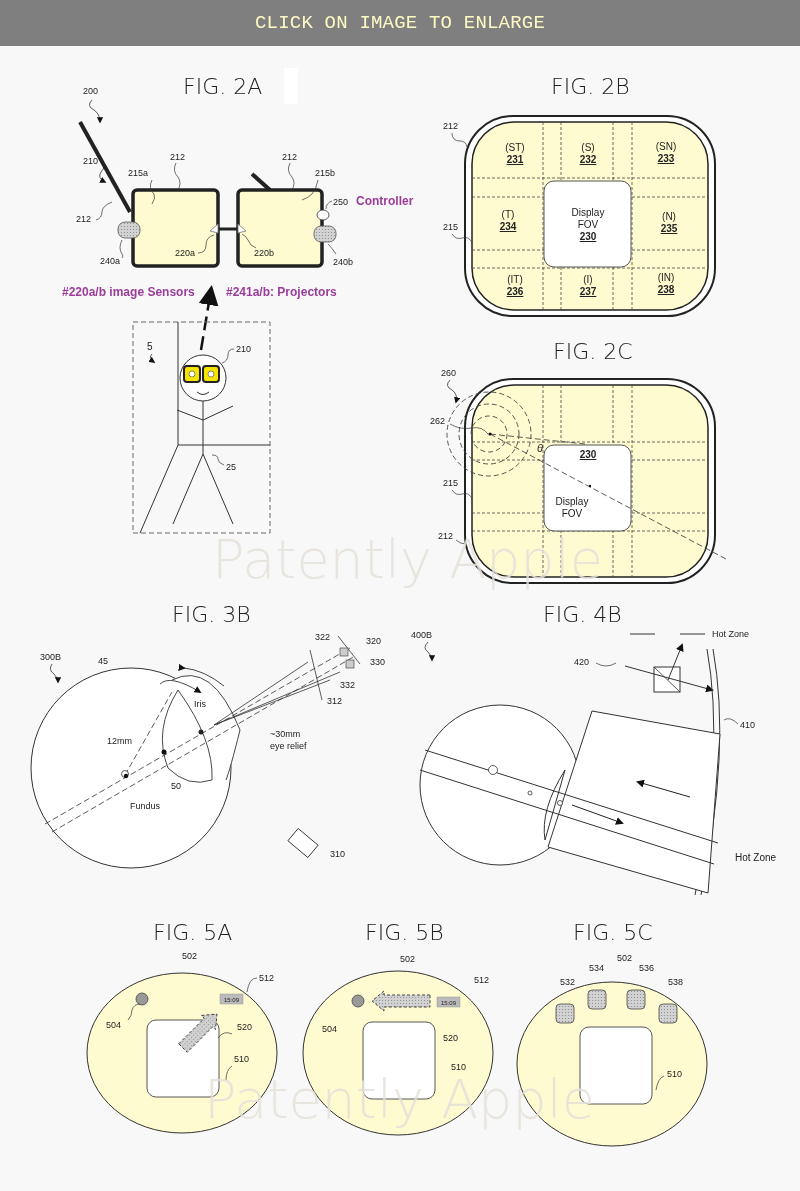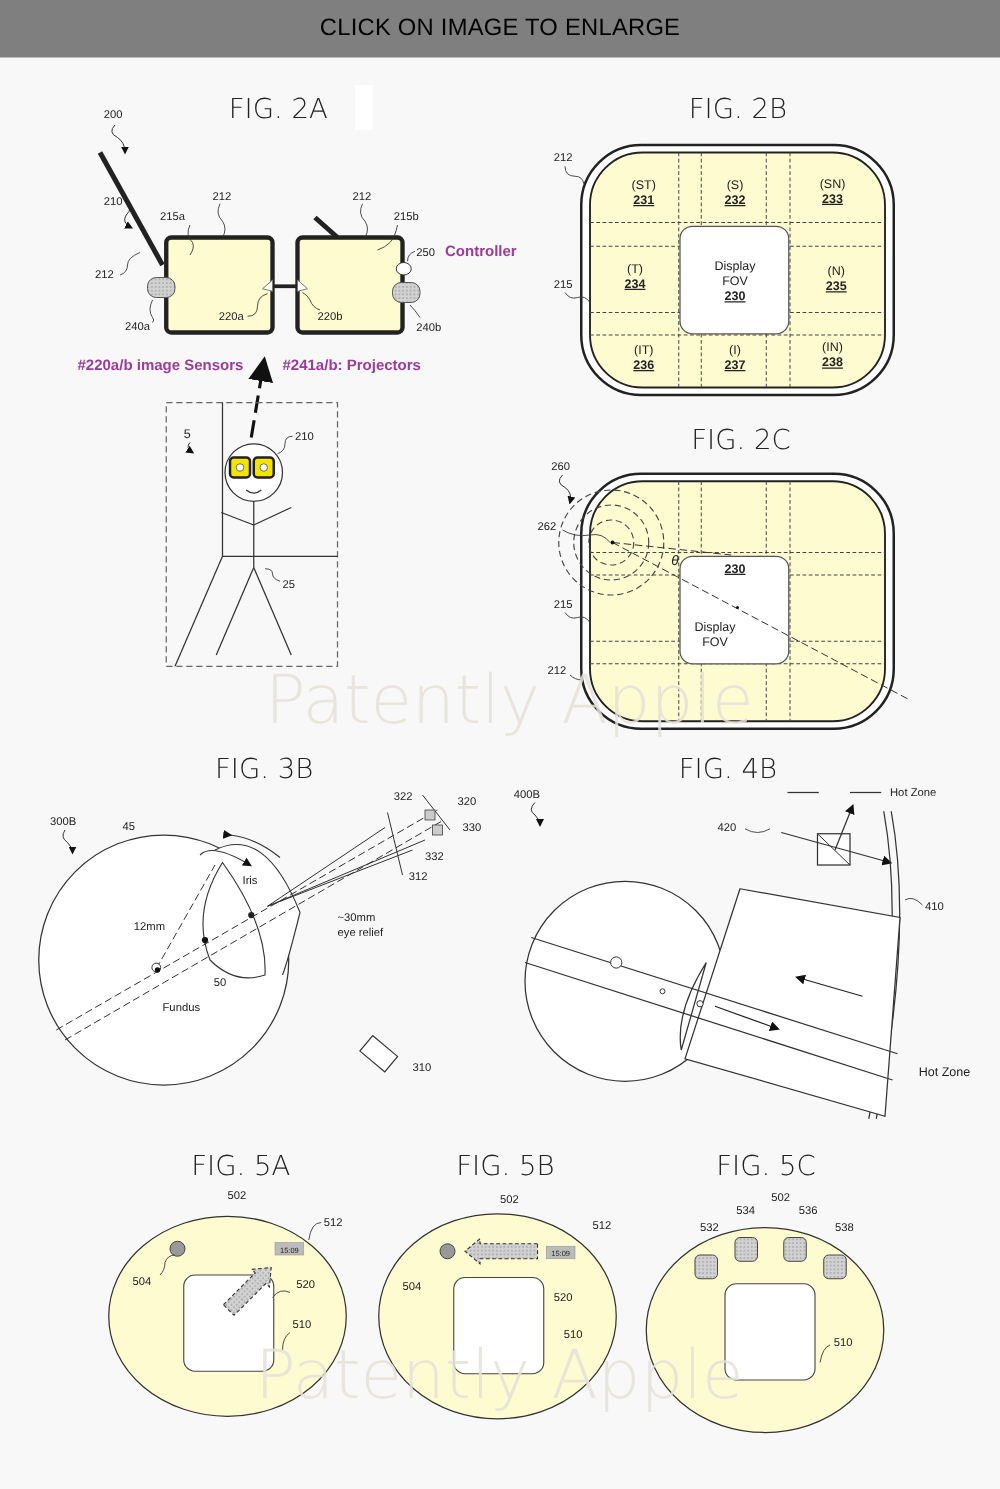--- a/index.html
+++ b/index.html
@@ -1,18 +1,18 @@
 <!DOCTYPE html>
 <html><head>
 <meta charset="utf-8">
 <style>
   html, body { margin: 0; padding: 0; }
   body { width: 800px; height: 1191px; background: #f8f8f8; position: relative; overflow: hidden; font-family: "Liberation Sans", sans-serif; }
   .banner { position: absolute; left: 0; top: 0; width: 800px; height: 46px; background: #7f7f7f; display: flex; align-items: center; justify-content: center; cursor: pointer; }
-  .banner span { color: #000000; font-family: Liberation Sans, sans-serif; font-size: 19px; letter-spacing: 0.2px; font-weight: 300; }
+  .banner span { color: #fef9c3; font-family: Liberation Mono, monospace; font-size: 19px; letter-spacing: 0.2px; font-weight: 300; }
   .figure-area { position: absolute; left: 0; top: 46px; width: 800px; height: 1145px; cursor: pointer; }
   svg text { font-family: "Liberation Sans", sans-serif; }
   .fig-title { font-family: "DejaVu Sans", sans-serif; font-size: 22px; fill: #222; font-weight: 300; }
   .lbl { font-size: 10px; fill: #222; }
   .lbl-sm { font-size: 9px; fill: #222; }
   .lbl-u { font-size: 10px; fill: #222; font-weight: bold; text-decoration: underline; }
   .purple { fill: #9b3c9b; font-weight: bold; font-size: 12px; }
   .wm { font-family: "DejaVu Sans", sans-serif; font-size: 54px; fill: #e6e1da; font-weight: 200; opacity: 0.85; }
 </style>
 </head>

